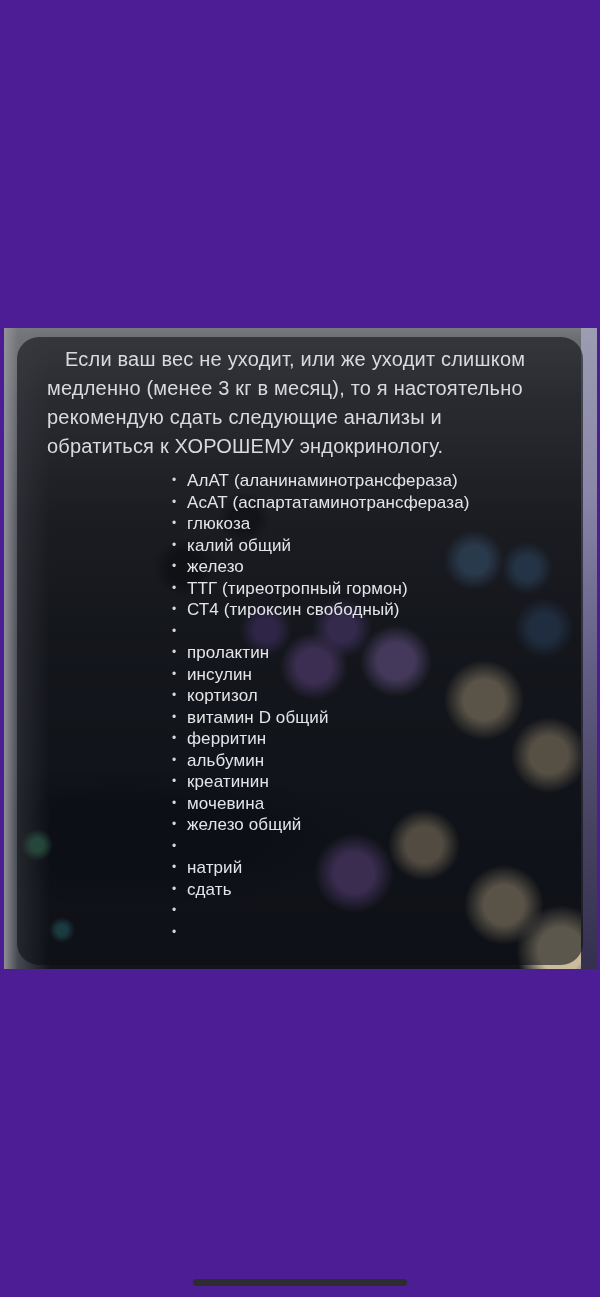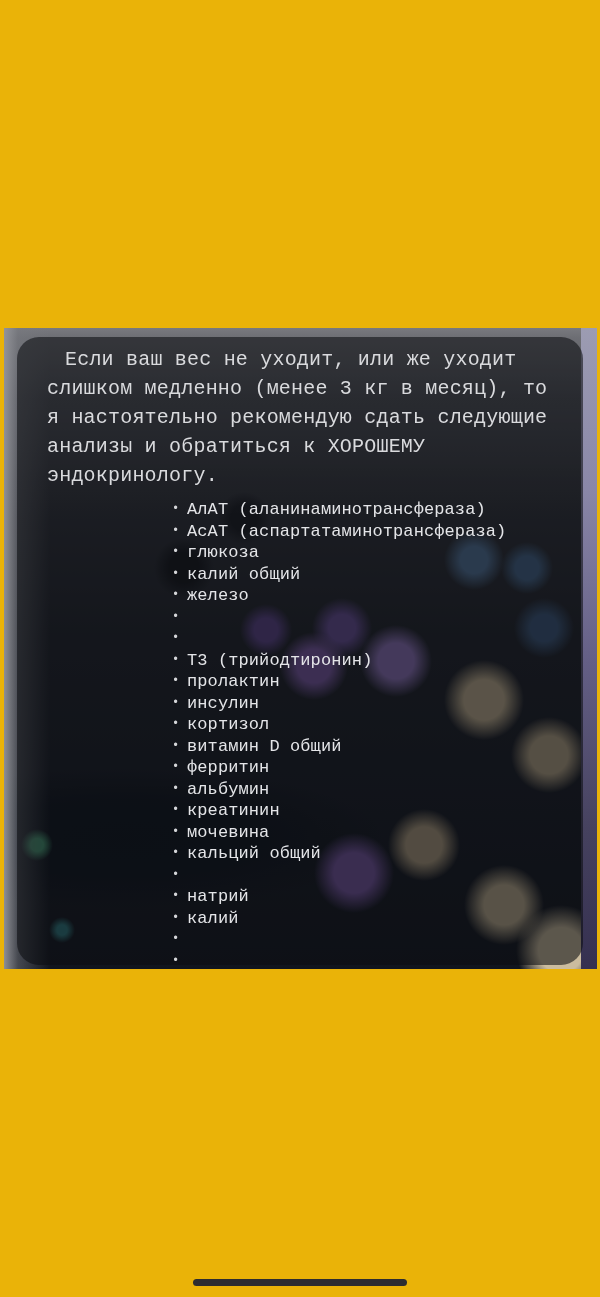--- a/index.html
+++ b/index.html
@@ -3,21 +3,21 @@
 <meta charset="utf-8">
 <style>
   * { margin:0; padding:0; box-sizing:border-box; }
   html,body { background:#000; }
   body {
     width:600px; height:1297px;
     font-family:"Liberation Sans","DejaVu Sans",sans-serif;
     position:relative; overflow:hidden;
   }
   .screen {
-    position:absolute; inset:0; background:#eab308; overflow:hidden;font-family:Liberation Mono, monospace;
+    position:absolute; inset:0; background:#4c1d95; overflow:hidden;
   }
 
   
   .photo-area {
     position:absolute; top:328px; left:4px; width:593px; height:641px;
     overflow:hidden;
     background:linear-gradient(180deg,#5c5e66 0%, #34363e 24%, #20232c 48%, #171b25 76%, #11151e 100%);
   }
   .caps {
     position:absolute; inset:0;
@@ -122,27 +122,28 @@
           <li>
             <span class="bullet">•</span>
             <span class="item-text">калий общий</span>
           </li>
           <li>
             <span class="bullet">•</span>
             <span class="item-text">железо</span>
           </li>
           <li>
             <span class="bullet">•</span>
-          </li>
-          <li>
-            <span class="bullet">•</span>
-          </li>
-          <li>
-            <span class="bullet">•</span>
-            <span class="item-text">Т3 (трийодтиронин)</span>
+            <span class="item-text">ТТГ (тиреотропный гормон)</span>
+          </li>
+          <li>
+            <span class="bullet">•</span>
+            <span class="item-text">СТ4 (тироксин свободный)</span>
+          </li>
+          <li>
+            <span class="bullet">•</span>
           </li>
           <li>
             <span class="bullet">•</span>
             <span class="item-text">пролактин</span>
           </li>
           <li>
             <span class="bullet">•</span>
             <span class="item-text">инсулин</span>
           </li>
           <li>
@@ -164,32 +165,32 @@
           <li>
             <span class="bullet">•</span>
             <span class="item-text">креатинин</span>
           </li>
           <li>
             <span class="bullet">•</span>
             <span class="item-text">мочевина</span>
           </li>
           <li>
             <span class="bullet">•</span>
-            <span class="item-text">кальций общий</span>
+            <span class="item-text">железо общий</span>
           </li>
           <li>
             <span class="bullet">•</span>
           </li>
           <li>
             <span class="bullet">•</span>
             <span class="item-text">натрий</span>
           </li>
           <li>
             <span class="bullet">•</span>
-            <span class="item-text">калий</span>
+            <span class="item-text">сдать</span>
           </li>
           <li>
             <span class="bullet">•</span>
           </li>
           <li>
             <span class="bullet">•</span>
           </li>
         </ul>
     </div>
   </div>

